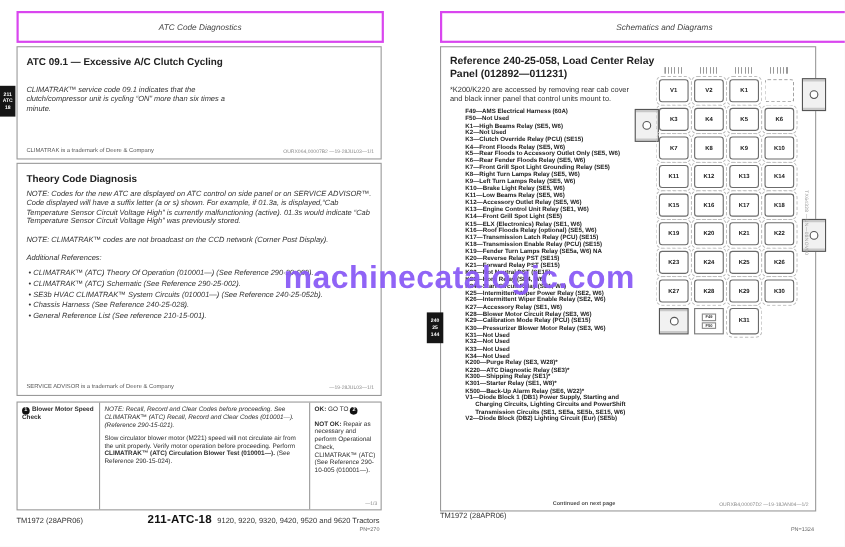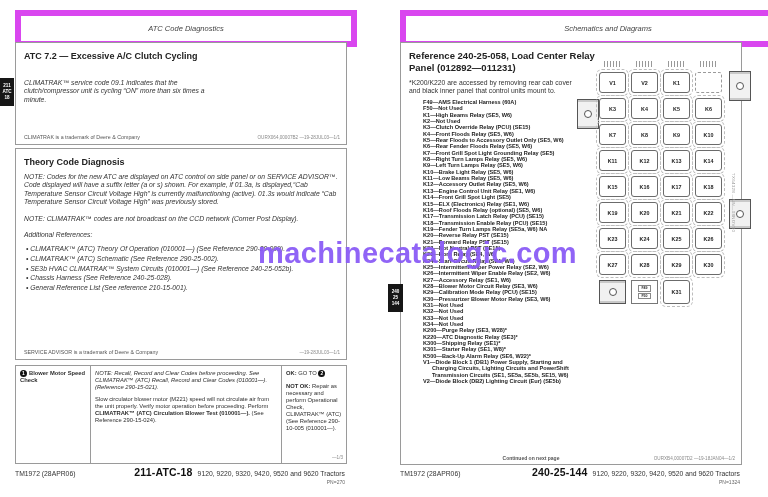--- a/index.html
+++ b/index.html
@@ -7,21 +7,21 @@
     width:768px;height:497px;position:relative;overflow:hidden;
     background:#f6f6f4;color:#2e2e2e;
     font-family:"Liberation Sans", sans-serif;
     -webkit-font-smoothing:antialiased;
   }
   .page{position:absolute;top:0;background:#ffffff;height:497px;}
   #page-left{left:0;width:370px;}
   #page-right{left:370px;width:398px;}
 
   .runhead{
-    position:absolute;border:6px solid #d946ef;background:#fff;
+    position:absolute;border:2px solid #d946ef;background:#fff;
     display:flex;align-items:center;justify-content:center;
     font-style:italic;font-size:7.5px;color:#444;
   }
   .secbox{position:absolute;border:1px solid #9a9a9a;background:#fff;}
   .sec-title{position:absolute;font-weight:bold;font-size:9px;color:#222;}
   .body-italic{position:absolute;font-style:italic;font-size:6.8px;line-height:8.3px;color:#333;}
   .tm-note{position:absolute;font-size:5.3px;color:#555;}
   .doc-code{position:absolute;font-size:4.6px;color:#8a8a8a;white-space:nowrap;}
 
   .bullets .bullet{padding-left:7px;text-indent:-7px;margin-bottom:1.5px;}
@@ -98,21 +98,21 @@
 </head>
 <body>
 
 <div class="page" id="page-left">
 
   <div class="runhead" style="left:15px;top:10px;width:330px;height:25px;">
     <span>ATC Code Diagnostics</span>
   </div>
 
   <div class="secbox" style="left:15px;top:42px;width:330px;height:101px;">
-    <div class="sec-title" style="left:8px;top:8px;">ATC 7.2 — Excessive A/C Clutch Cycling</div>
+    <div class="sec-title" style="left:8px;top:8px;">ATC 09.1 — Excessive A/C Clutch Cycling</div>
     <div class="body-italic" style="left:8px;top:36px;width:185px;">CLIMATRAK™ service code 09.1 indicates that the clutch/compressor unit is cycling “ON” more than six times a minute.</div>
     <div class="tm-note" style="left:8px;bottom:4px;">CLIMATRAK is a trademark of Deere &amp; Company</div>
     <div class="doc-code" style="right:6px;bottom:4px;">OURX064,00007B2 —19-28JUL03—1/1</div>
   </div>
 
   <div class="secbox" style="left:15px;top:148px;width:330px;height:210px;">
     <div class="sec-title" style="left:8px;top:8px;">Theory Code Diagnosis</div>
     <div class="body-italic" style="left:8px;top:24px;width:314px;">NOTE: Codes for the new ATC are displayed on ATC control on side panel or on SERVICE ADVISOR™. Code displayed will have a suffix letter (a or s) shown. For example, if 01.3a, is displayed,“Cab Temperature Sensor Circuit Voltage High” is currently malfunctioning (active). 01.3s would indicate “Cab Temperature Sensor Circuit Voltage High” was previously stored.</div>
     <div class="body-italic" style="left:8px;top:66px;width:314px;">NOTE: CLIMATRAK™ codes are not broadcast on the CCD network (Corner Post Display).</div>
     <div class="body-italic" style="left:8px;top:82px;">Additional References:</div>
@@ -277,24 +277,20 @@
     </div>
 
     <div class="diagram-caption" style="left:330px;top:130px;">TX64328 —UN—08NOV00</div>
 
     <div class="continued" style="left:0;right:80px;bottom:3px;text-align:center;">Continued on next page</div>
     <div class="doc-code" style="right:6px;bottom:3px;">OURXB4,00007D2 —19-18JAN04—1/2</div>
   </div>
 
   <div class="footer" style="left:30px;top:466px;width:340px;">
     <span>TM1972 (28APR06)</span>
-    <span class="rightgrp">
-      <span class="pagecode">240-25-144</span>
-      <span>9120, 9220, 9320, 9420, 9520 and 9620 Tractors</span>
-    </span>
   </div>
   <div class="pn" style="left:30px;top:479px;width:340px;">PN=1324</div>
 
   <div class="tab" style="left:18px;top:284px;width:15px;height:28px;">
       <div>240</div>
       <div>25</div>
       <div>144</div>
     </div>
 </div>
 

